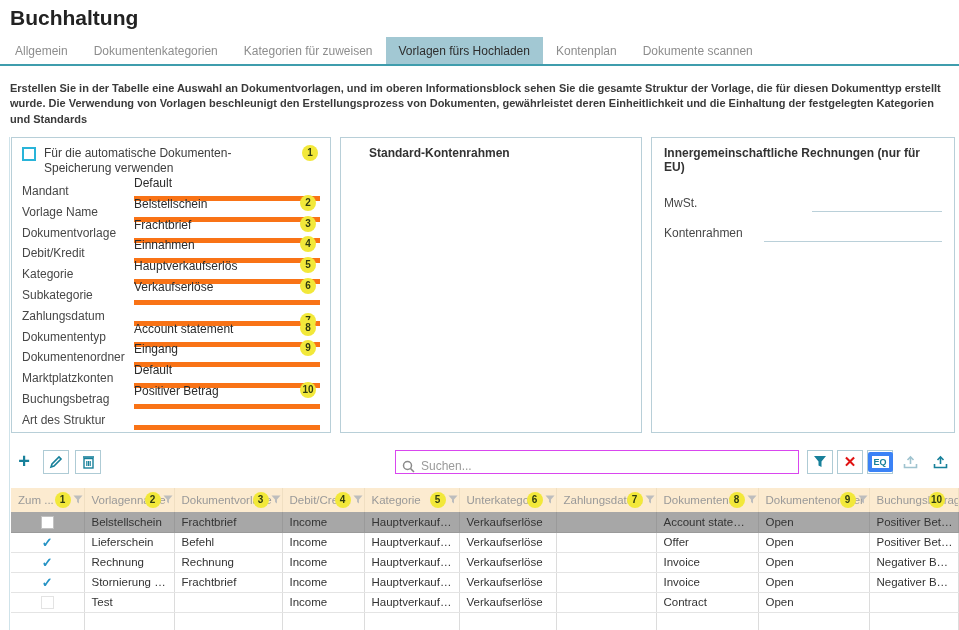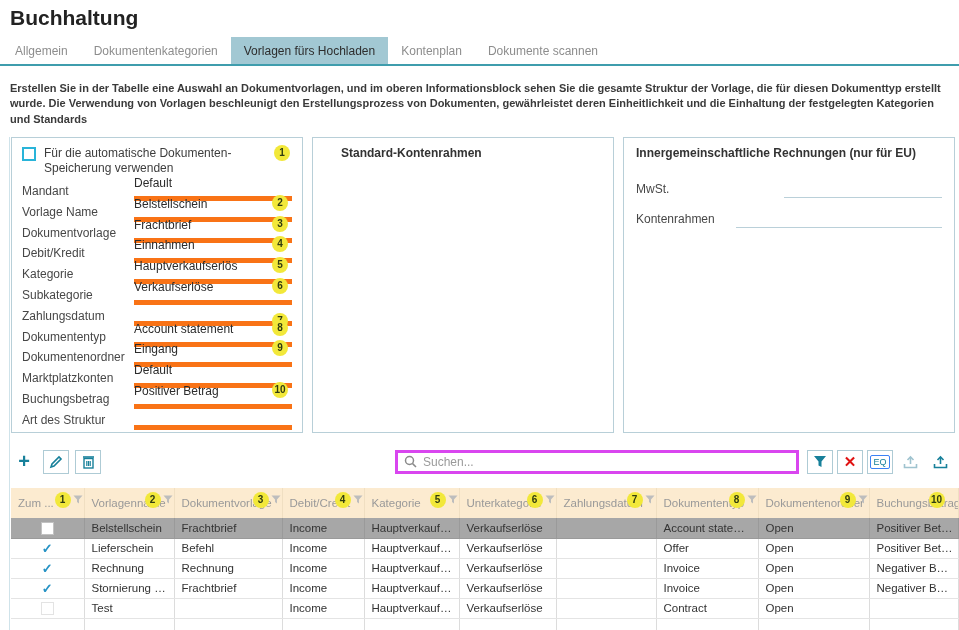--- a/index.html
+++ b/index.html
@@ -16,21 +16,21 @@
 
   .desc { font-size:11px; font-weight:bold; color:#3a3a3a; line-height:1.4;
           padding:8px 4px 0 10px;margin-top:7px; }
 
   
   .content { margin-left:9px; border-left:1px solid #cfe3ea; padding-left:1px; margin-top:10px; }
 
   
   .panels { display:flex; gap:9px; height:296px; }
   .panel { border:1px solid #b8cfd8; background:#fff; }
-  .panel.form-panel  { width:292px; padding:8px 10px 0 10px; }
+  .panel.form-panel  { width:320px; padding:8px 10px 0 10px; }
   .panel.mid-panel   { width:302px; padding:8px 28px; }
   .panel.right-panel { flex:1; margin-right:4px; padding:8px 12px; }
   .panel-title { font-size:12px; font-weight:bold; color:#333; }
 
   
   .cb-row { display:flex; gap:8px; margin-bottom:4px; }
   .cbox { width:14px; height:14px; border:2px solid #29b4d9; background:#fff; flex:none; margin-top:1px; }
   .cb-label { font-size:12px; color:#3d3d3d; line-height:1.25; position:relative; padding-right:26px; }
   .cb-label .badge { position:absolute; right:2px; top:-1px; }
 
@@ -48,36 +48,36 @@
   .eu-label { width:100px; font-size:12px; color:#474747; padding-bottom:2px; }
   .eu-val { flex:1; border-bottom:1px solid #bad0d9; height:18px; }
 
   
   .toolbar { display:flex; align-items:center; margin-top:16px; height:25px; }
   .icon-btn { width:26px; height:24px; display:flex; align-items:center; justify-content:center;
               border:1px solid #aecbd5; background:#fff; margin-right:6px; cursor:pointer; }
   .icon-btn.noborder { border-color:transparent; }
   .plus-glyph { color:#17809a; font-size:20px; font-weight:bold; line-height:1; margin-top:-2px; }
 
-  .searchbox { margin-left:auto; width:404px; height:24px; border:3px solid #d946ef;
-               display:flex; align-items:center; padding:0 6px; }
+  .searchbox { margin-left:auto; width:404px; height:24px; border:1px solid #d946ef;
+               display:flex; align-items:flex-end; padding:0 6px; }
   .searchbox input { border:none; outline:none; flex:1; font-size:12px; color:#444;
                      font-family:"Liberation Sans",sans-serif; margin-left:6px; }
   .searchbox input::placeholder { color:#9a9a9a; }
 
   .right-icons { display:flex; align-items:center; margin-left:8px; margin-right:2px; }
   .right-icons .icon-btn { margin-right:4px; }
   .x-glyph { color:#e01212; font-size:15px; font-weight:bold; line-height:1; }
-  .eq-box { font-size:9px; font-weight:normal; color:#17809a; border:1px solid #3b82f6;
+  .eq-box { font-size:9px; font-weight:bold; color:#17809a; border:4px solid #3b82f6;
             padding:1px 2px; border-radius:2px; letter-spacing:0; }
 
   
   table { width:947px; border-collapse:collapse; table-layout:fixed; margin-top:14px; font-size:11.5px; }
   th { background:#fcebd0; color:#999; font-weight:normal; text-align:left;
-       height:30px; padding:0 4px 0 7px; position:relative; border-right:1px solid #f0dfc2;
+       height:24px; padding:0 4px 0 7px; position:relative; border-right:1px solid #f0dfc2;
        white-space:nowrap; overflow:hidden; }
   th .hbadge { position:absolute; right:13px; top:4px; }
   th .funnel { position:absolute; right:1px; top:7px; }
   td { height:20px; padding:0 4px 0 7px; color:#333; border-right:1px solid #dcdcdc;
        border-bottom:1px solid #e4e4e4; white-space:nowrap; overflow:hidden; text-overflow:ellipsis; }
   tr.selected td { background:#a7a7a7; border-bottom-color:#9a9a9a; border-right-color:#9a9a9a; }
   td.c-check { text-align:center; padding:0; }
   .row-cb { display:inline-block; width:13px; height:13px; background:#fff; border:1px solid #c2c2c2; vertical-align:middle; }
   .row-cb.faint { border-color:#e3e3e3; }
   .checkmark { color:#2592c4; font-weight:bold; font-size:13px; }
@@ -90,20 +90,21 @@
   svg { display:block; }
 </style>
 </head>
 <body>
 
 <div class="page-title">Buchhaltung</div>
 
 <div class="tabbar">
   <div class="tab">Allgemein</div>
   <div class="tab">Dokumentenkategorien</div>
+  <div class="tab">Kategorien für zuweisen</div>
   <div class="tab active">Vorlagen fürs Hochladen</div>
   <div class="tab">Kontenplan</div>
   <div class="tab">Dokumente scannen</div>
 </div>
 
 <div class="desc">Erstellen Sie in der Tabelle eine Auswahl an Dokumentvorlagen, und im oberen Informationsblock sehen Sie die gesamte Struktur der Vorlage, die für diesen Dokumenttyp erstellt wurde. Die Verwendung von Vorlagen beschleunigt den Erstellungsprozess von Dokumenten, gewährleistet deren Einheitlichkeit und die Einhaltung der festgelegten Kategorien und Standards</div>
 
 <div class="content">
 
   <div class="panels">

